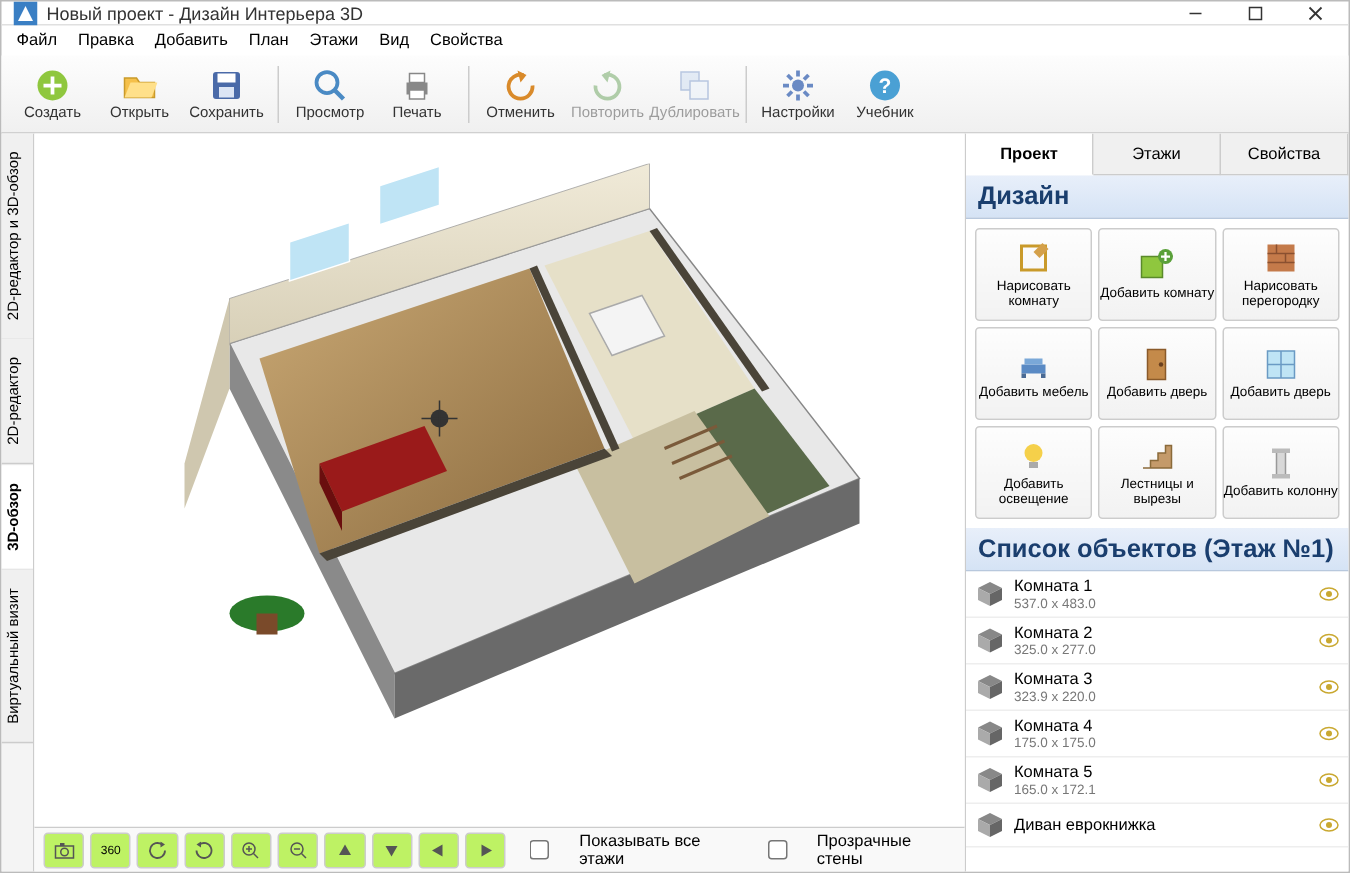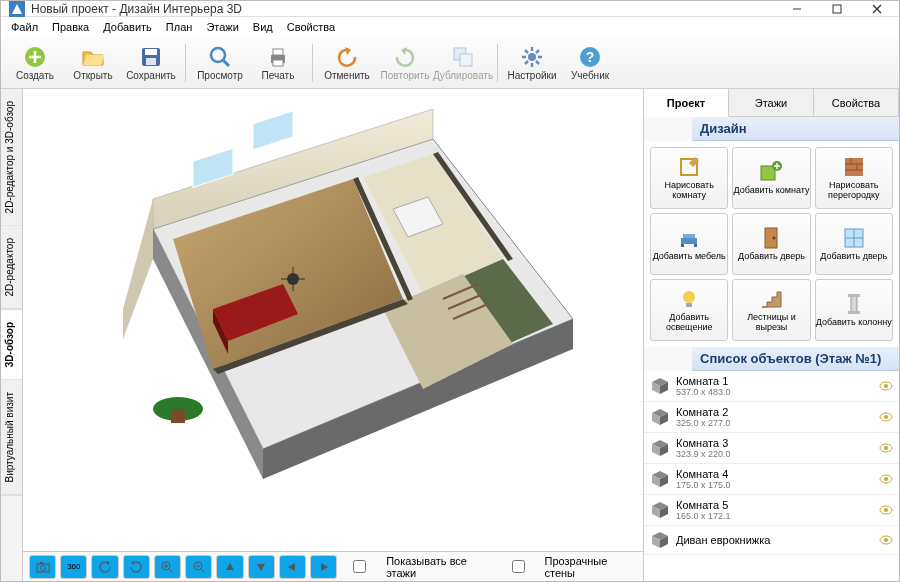--- a/index.html
+++ b/index.html
@@ -19,27 +19,27 @@
 .tool-label { font-size: 10px; color: #333; margin-top: 1px; }
 .tool-sep { width: 1px; height: 38px; background: #ccc; margin: 0 4px; }
 .workspace { flex: 1; display: flex; overflow: hidden; }
 .left-tabs { width: 22px; background: #f4f4f4; border-right: 1px solid #ccc; display: flex; flex-direction: column; }
 .vtab { flex: 0 0 auto; writing-mode: vertical-rl; transform: rotate(180deg); padding: 12px 3px; font-size: 10px; text-align: center; border-top: 1px solid #ccc; cursor: pointer; background: #f0f0f0; }
 .vtab.active { background: #fff; font-weight: bold; }
 .viewport { flex: 1; background: #fff; position: relative; display: flex; flex-direction: column; }
 .canvas { flex: 1; background: #ffffff; position: relative; overflow: hidden; }
 .floor-3d { position: absolute; left: 60px; top: 20px; width: 500px; height: 400px; }
 .bottom-bar { height: 30px; border-top: 1px solid #ccc; display: flex; align-items: center; padding: 0 6px; gap: 4px; background: #f9f9f9; }
-.bb-btn { width: 28px; height: 24px; border: 1px solid #ccc; border-radius: 3px; display: flex; align-items: center; justify-content: center; cursor: pointer; background: #0ea5e9; }
+.bb-btn { width: 28px; height: 24px; border: 1px solid #ccc; border-radius: 3px; display: flex; align-items: center; justify-content: center; cursor: pointer; background: #bef264; }
 .bb-check { display: flex; align-items: center; gap: 20px; margin-left: 12px; font-size: 11px; }
 .right-panel { width: 256px; border-left: 1px solid #ccc; display: flex; flex-direction: column; background: #f8f8f8; }
 .rp-tabs { display: flex; height: 28px; background: #f0f0f0; }
 .rp-tab { flex: 1; display: flex; align-items: center; justify-content: center; font-size: 11px; border-right: 1px solid #ccc; border-bottom: 1px solid #ccc; cursor: pointer; }
 .rp-tab.active { background: #fff; border-bottom: 1px solid #fff; font-weight: bold; }
-.rp-section-hdr { background: linear-gradient(#e8effa,#d5e3f5); padding: 4px 8px; font-size: 13px; font-weight: bold; color: #1a3e6e; border-bottom: 1px solid #b8c8dd; margin-left: 48px; }
+.rp-section-hdr { background: linear-gradient(#e8effa,#d5e3f5); padding: 4px 8px; font-size: 17px; font-weight: bold; color: #1a3e6e; border-bottom: 1px solid #b8c8dd; }
 .tool-grid { display: grid; grid-template-columns: repeat(3,1fr); gap: 4px; padding: 6px; background: #fff; }
 .tg-btn { height: 62px; border: 1px solid #ccc; border-radius: 3px; display: flex; flex-direction: column; align-items: center; justify-content: center; cursor: pointer; background: linear-gradient(#fdfdfd,#f2f2f2); }
 .tg-icon { width: 24px; height: 24px; }
 .tg-label { font-size: 9px; text-align: center; line-height: 1.1; margin-top: 2px; }
 .obj-list { flex: 1; overflow-y: auto; background: #fff; }
 .obj-item { display: flex; align-items: center; padding: 4px 6px; border-bottom: 1px solid #eee; cursor: pointer; }
 .obj-icon { width: 20px; height: 20px; margin-right: 6px; flex-shrink: 0; }
 .obj-text { flex: 1; }
 .obj-name { font-size: 11px; }
 .obj-dim { font-size: 9px; color: #777; }

